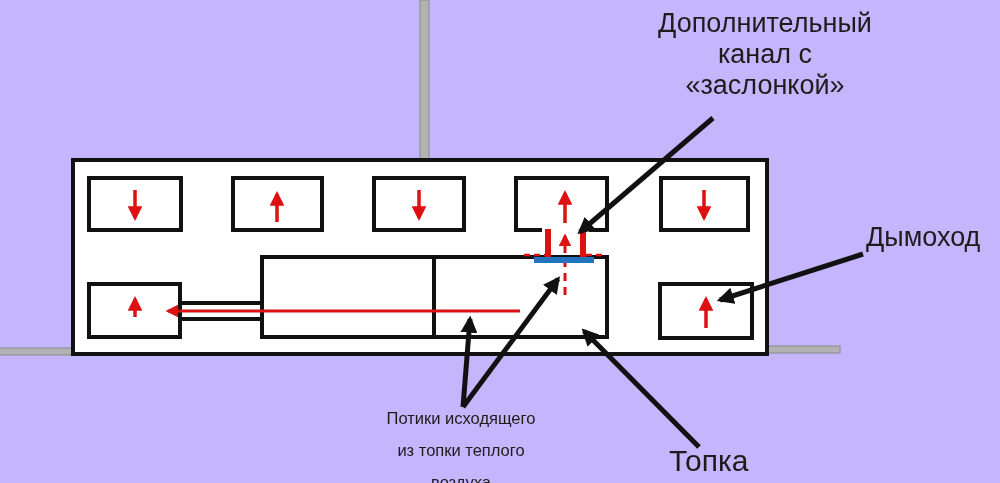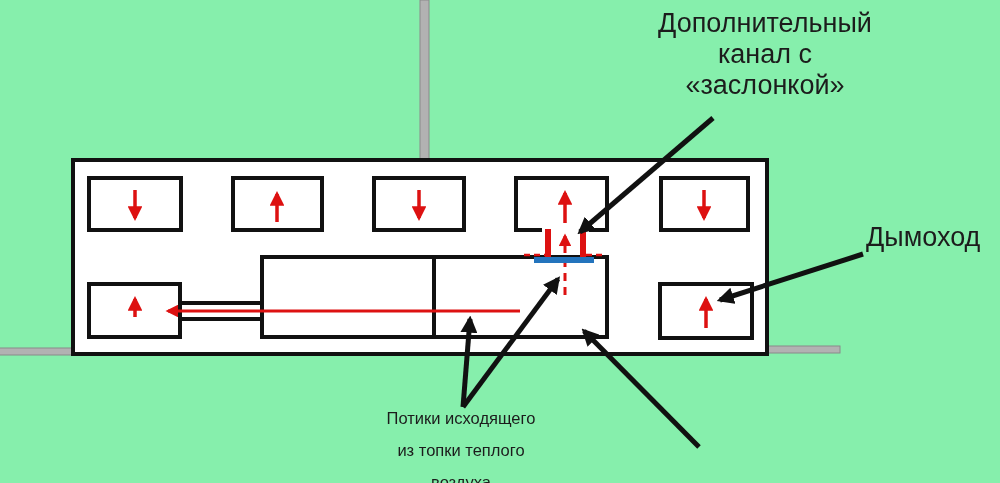--- a/index.html
+++ b/index.html
@@ -5,21 +5,21 @@
   html, body {
     margin: 0;
     padding: 0;
     background: #ffffff;
     font-family: "Liberation Sans", sans-serif;
   }
   #stage {
     position: relative;
     width: 1000px;
     height: 483px;
-    background: #86efac;
+    background: #c4b5fd;
     overflow: hidden;
   }
   #diagram-svg {
     position: absolute;
     left: 0;
     top: 0;
     width: 1000px;
     height: 483px;
   }
   .label {
@@ -121,14 +121,15 @@
   <div class="label label-big" id="label-additional-channel">Дополнительный
 канал с
 «заслонкой»</div>
 
   <div class="label label-big" id="label-chimney">Дымоход</div>
 
   <div class="label" id="label-streams">Потики исходящего
 из топки теплого
 воздуха</div>
 
+  <div class="label" id="label-firebox">Топка</div>
 
 </div>
 
 </body></html>

